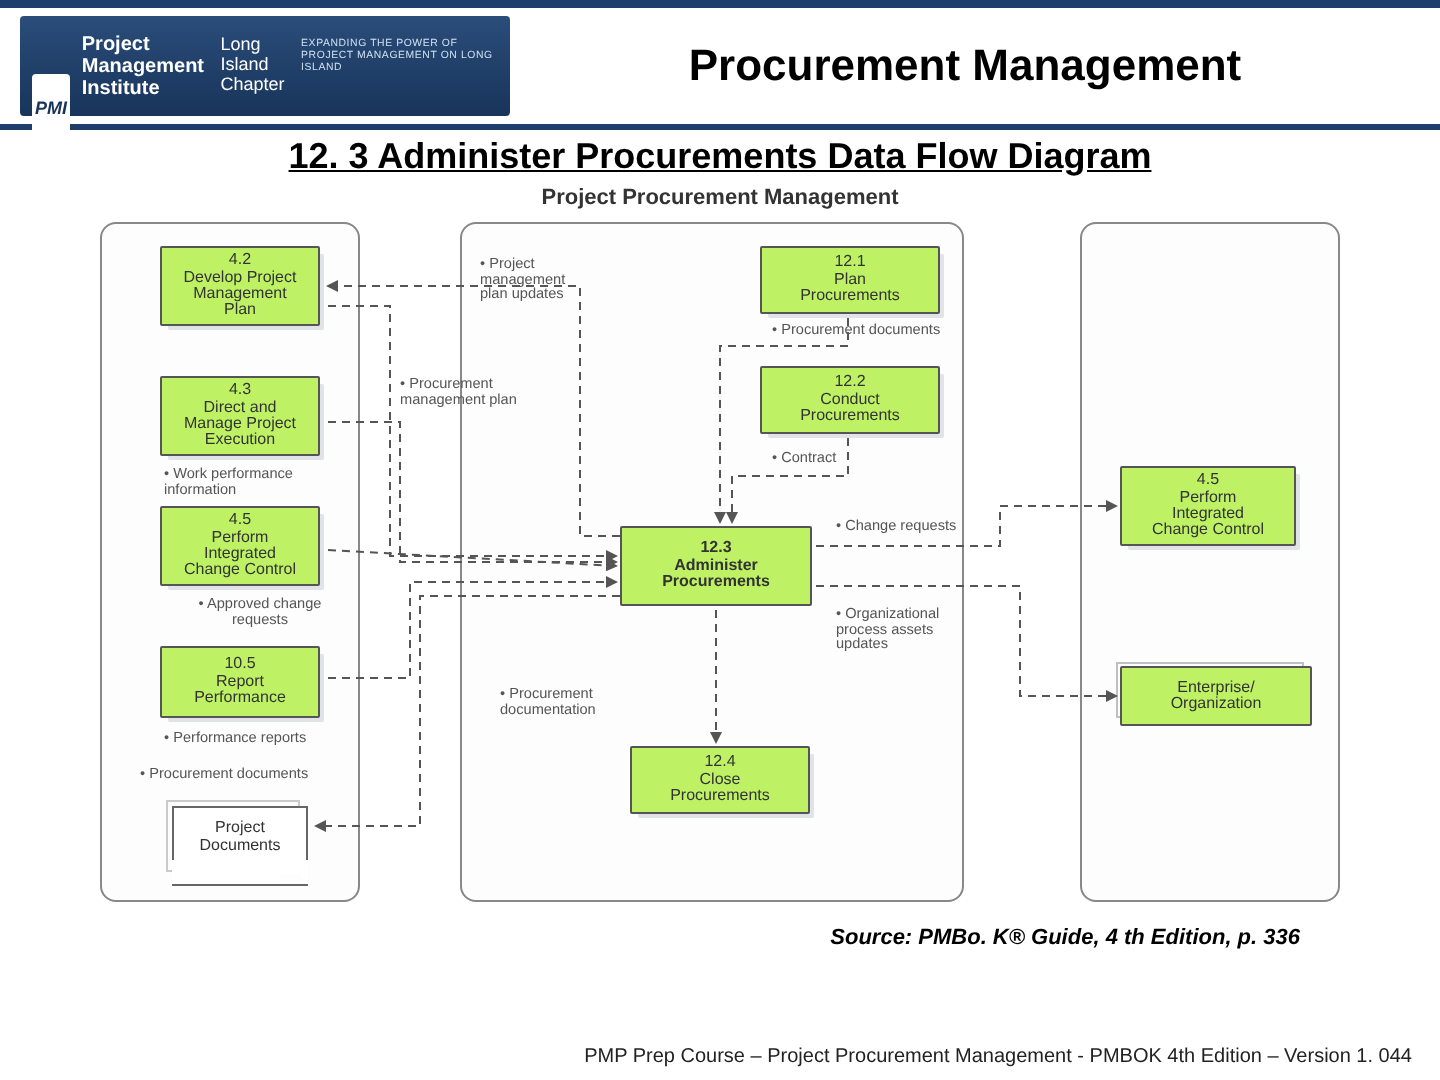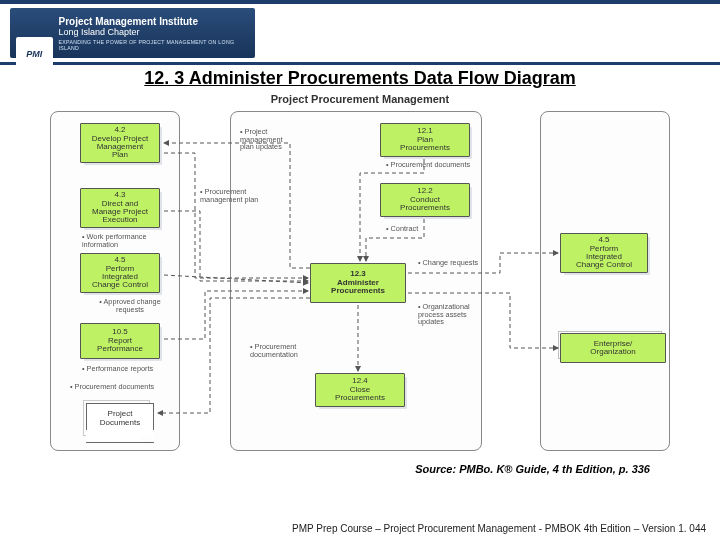--- a/index.html
+++ b/index.html
@@ -2,21 +2,21 @@
 <html><head>
 <meta charset="utf-8">
 <style>
   * { box-sizing: border-box; margin: 0; padding: 0; }
   body { width: 720px; height: 540px; font-family: Arial, sans-serif; background: #fff; overflow: hidden; position: relative; }
   .header { width: 100%; height: 62px; position: relative; }
   .header-rule-top { height: 4px; background: #1d3d6a; width: 100%; }
   .header-main { display: flex; align-items: center; padding: 4px 10px; }
   .logo-block { width: 245px; height: 50px; background: linear-gradient(#2a4d7a,#18345a); border-radius: 2px; position: relative; color: #fff; display:flex; align-items:center; padding:4px 6px; }
   .logo-mark { width: 38px; height: 34px; background:#fff; border-radius:2px; display:flex; align-items:center; justify-content:center; color:#18345a; font-weight:bold; font-size:9px; font-style:italic;margin-top:41px; }
-  .logo-text { margin-left:6px; display:flex; flex-direction:column; }
+  .logo-text { margin-left:6px; display:flex; }
   .logo-line1 { font-size:10px; font-weight:bold; }
   .logo-line2 { font-size:9px; }
   .logo-tagline { font-size:5.2px; letter-spacing:0.3px; margin-top:2px; color:#cfe0f2;}
   .title { flex:1; text-align:center; font-size:22px; font-weight:bold; color:#000; }
   .header-rule-bot { height:3px; background:#1d3d6a; width:100%; }
   .content { padding: 6px 40px 0 40px; }
   .section-title { font-size:18px; font-weight:bold; text-decoration: underline; text-align:center; margin-bottom:4px; }
   .canvas { position:relative; width:640px; height:370px; margin: 0 auto -6px auto; }
   .dia-title { position:absolute; top:0; left:0; right:0; text-align:center; font-size:11px; font-weight:bold; color:#333; }
   .pane { position:absolute; border:1.5px solid #888; border-radius:8px; background:rgba(250,250,250,0.4); }
@@ -46,20 +46,21 @@
   <div class="header-rule-top"></div>
   <div class="header-main">
     <div class="logo-block">
       <div class="logo-mark">PMI</div>
       <div class="logo-text">
         <div class="logo-line1">Project Management Institute</div>
         <div class="logo-line2">Long Island Chapter</div>
         <div class="logo-tagline">EXPANDING THE POWER OF PROJECT MANAGEMENT ON LONG ISLAND</div>
       </div>
     </div>
+    <div class="title">Procurement Management</div>
   </div>
   <div class="header-rule-bot"></div>
 </div>
 
 <div class="content">
   <div class="section-title">12. 3 Administer Procurements Data Flow Diagram</div>
 
   <div class="canvas">
     <div class="dia-title">Project Procurement Management</div>
 
@@ -94,21 +95,21 @@
 Administer
 Procurements</div>
     <div class="box shadow" style="left:275px; top:280px; width:90px; height:34px; white-space:pre-line;">12.4
 Close
 Procurements</div>
 
     <div class="box shadow" style="left:520px; top:140px; width:88px; height:40px; white-space:pre-line;">4.5
 Perform
 Integrated
 Change Control</div>
-    <div class="box stack" style="left:520px; top:240px; width:106px; height:30px; white-space:pre-line;">Enterprise/
+    <div class="box stack" style="left:520px; top:240px; width:96px; height:30px; white-space:pre-line;">Enterprise/
 Organization</div>
 
     <div class="bullet" style="left:200px; top:35px; white-space:pre-line;">Project
 management
 plan updates</div>
     <div class="bullet" style="left:160px; top:95px; white-space:pre-line;">Procurement
 management plan</div>
     <div class="bullet" style="left:42px; top:140px; width:96px; white-space:pre-line;">Work performance
 information</div>
     <div class="bullet" style="left:42px; top:205px; width:96px; white-space:pre-line;text-align:center;">Approved change

